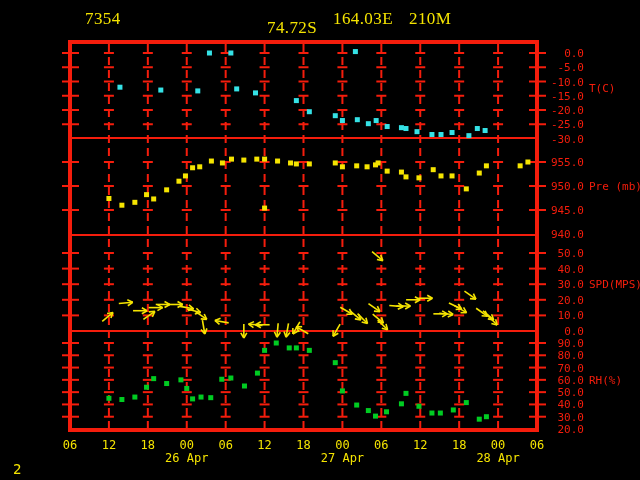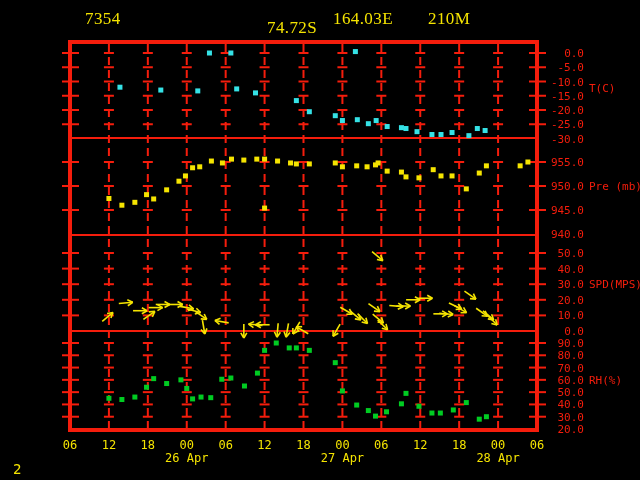--- a/index.html
+++ b/index.html
@@ -2,21 +2,21 @@
 <html style="--yellow: #f5e400; --red: #f51d0c;"><head>
 <meta charset="utf-8">
 <style>
   html,body{margin:0;padding:0;background:#000;}
   .screen{position:relative;width:640px;height:480px;background:#000;overflow:hidden;
           font-family:"DejaVu Sans Mono",monospace;}
   .hdr{position:absolute;color:var(--yellow,#f5e400);font-size:17px;letter-spacing:.4px;white-space:pre;font-family:Liberation Serif, serif;}
   .station{left:85px;top:9px;}
   .lat{left:267px;top:18px;}
   .lon{left:333px;top:9px;text-align:right;}
-  .elev{left:428px;top:9px;}
+  .elev{left:409px;top:9px;}
   .period{left:68px;top:24px;}
   .pagenum{position:absolute;left:13px;top:461px;color:var(--yellow,#f5e400);font-size:14px;}
   svg{position:absolute;left:0;top:0;}
   svg text{font-family:"DejaVu Sans Mono",monospace;}
   .rlab{font-size:11px;}
   .ylab{font-size:12px;}
 </style>
 </head>
 <body>
 

